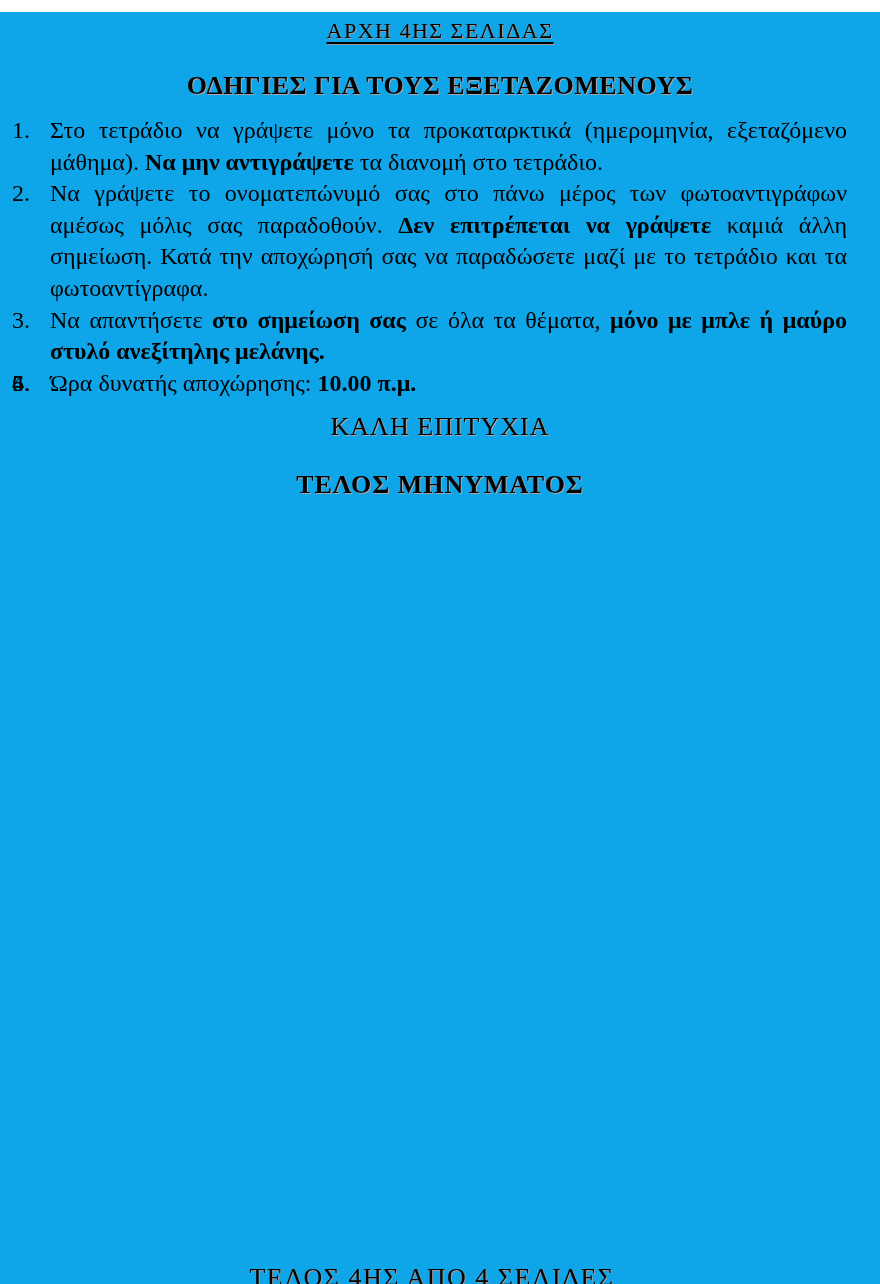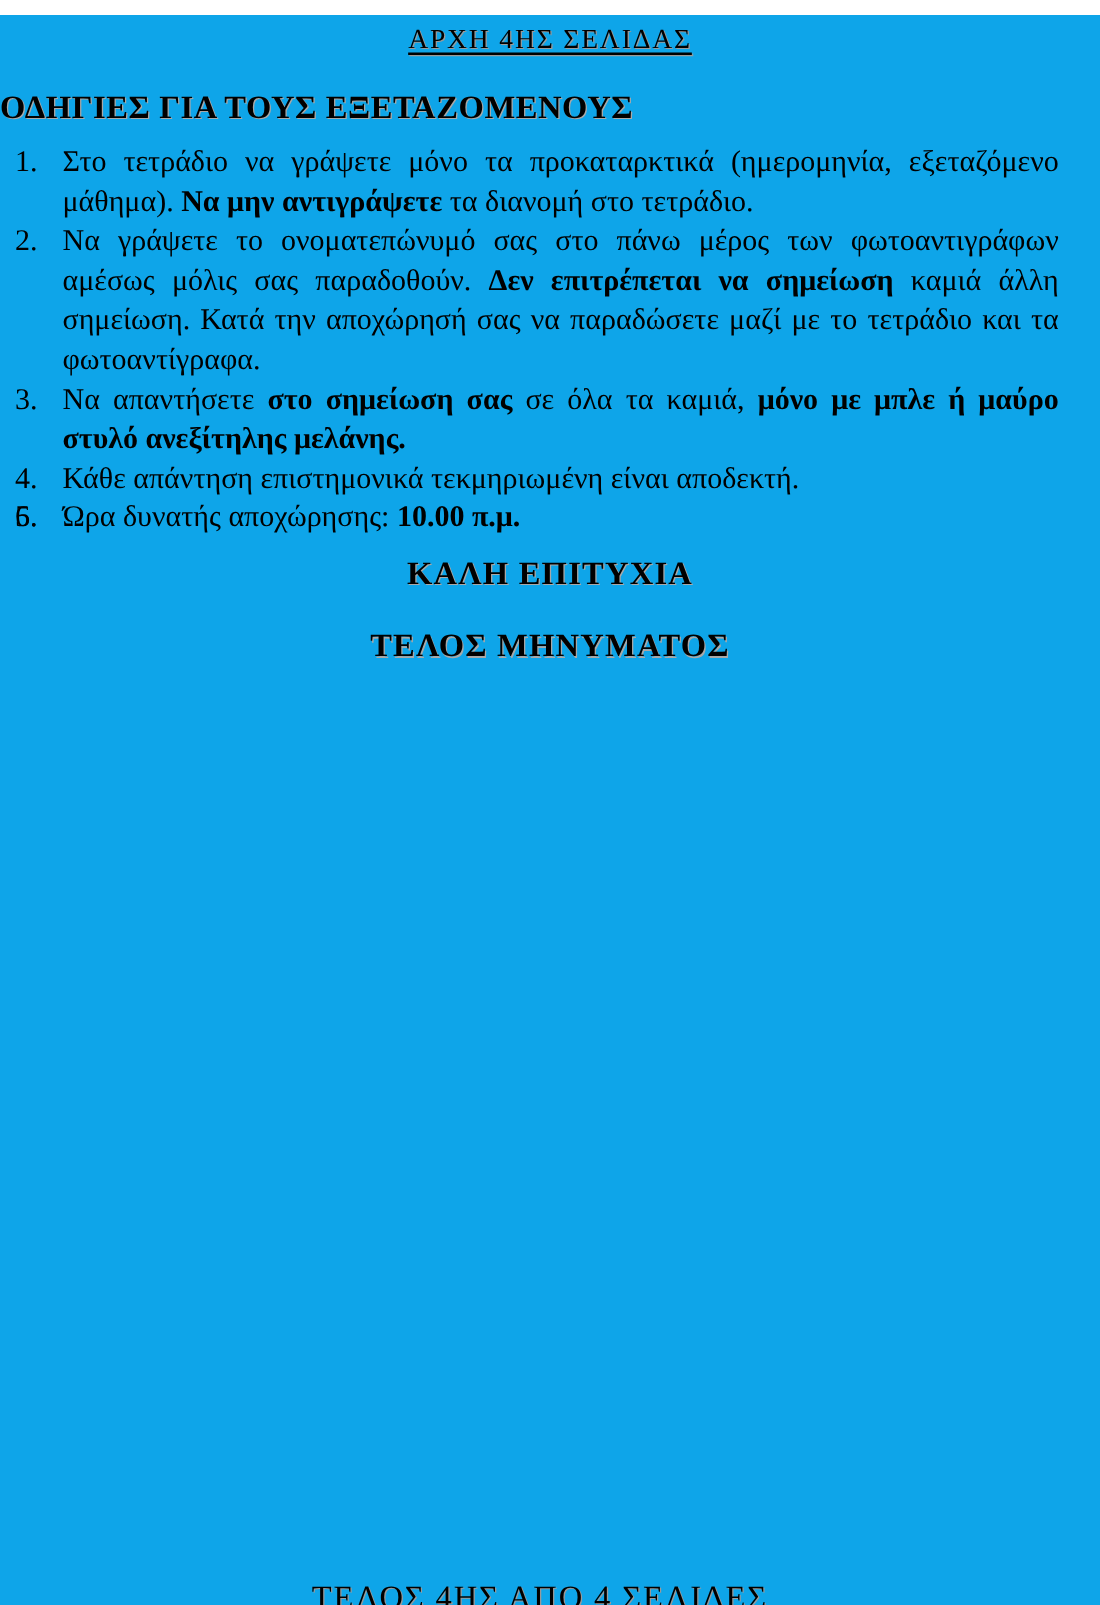--- a/index.html
+++ b/index.html
@@ -18,20 +18,21 @@
     text-align: center;
     font-size: 22px;
     line-height: 26px;
     letter-spacing: 1.5px;
     text-decoration: underline;
     text-underline-offset: 4px;
     text-shadow: 1px 1px 0 #9a9a9a;
   }
   .title {
     margin-top: 27px;
+    text-align: center;
     font-size: 26px;
     line-height: 30px;
     font-weight: bold;
     letter-spacing: 0.5px;
     text-shadow: 1px 1px 0 #a8a8a8;
   }
   ol.instructions {
     list-style: none;
     margin: 14px 33px 0 0;
     padding: 0;
@@ -46,21 +47,21 @@
   ol.instructions li .num {
     position: absolute;
     left: 12px;
     top: 0;
   }
   .closing {
     margin-top: 13px;
     text-align: center;
     font-size: 26px;
     line-height: 30px;
-    font-weight: bold;
+    font-weight: normal;
     letter-spacing: 1px;
     text-shadow: 1px 1px 0 #a8a8a8;
   }
   .end-message {
     margin-top: 28px;
     text-align: center;
     font-size: 26px;
     line-height: 30px;
     font-weight: bold;
     letter-spacing: 1px;
@@ -83,23 +84,23 @@
 </head>
 <body>
 
 <div class="page">
   <div class="header">ΑΡΧΗ 4ΗΣ ΣΕΛΙΔΑΣ</div>
 
   <div class="title">ΟΔΗΓΙΕΣ ΓΙΑ ΤΟΥΣ ΕΞΕΤΑΖΟΜΕΝΟΥΣ</div>
 
   <ol class="instructions">
       <li><span class="num">1.</span><span>Στο τετράδιο να γράψετε μόνο τα προκαταρκτικά (ημερομηνία, εξεταζόμενο μάθημα). </span><b>Να μην αντιγράψετε</b><span> τα διανομή στο τετράδιο.</span></li>
-      <li><span class="num">2.</span><span>Να γράψετε το ονοματεπώνυμό σας στο πάνω μέρος των φωτοαντιγράφων αμέσως μόλις σας παραδοθούν. </span><b>Δεν επιτρέπεται να σημείωση</b><span> καμιά άλλη σημείωση. Κατά την αποχώρησή σας να παραδώσετε μαζί με το τετράδιο και τα φωτοαντίγραφα.</span></li>
-      <li><span class="num">3.</span><span>Να απαντήσετε </span><b>στο σημείωση σας</b><span> σε όλα τα καμιά, </span><b>μόνο με μπλε ή μαύρο στυλό ανεξίτηλης μελάνης.</b></li>
-      <li><span class="num">4.</span><span>Κάθε απάντηση επιστημονικά τεκμηριωμένη είναι αποδεκτή.</span></li>
+      <li><span class="num">2.</span><span>Να γράψετε το ονοματεπώνυμό σας στο πάνω μέρος των φωτοαντιγράφων αμέσως μόλις σας παραδοθούν. </span><b>Δεν επιτρέπεται να γράψετε</b><span> καμιά άλλη σημείωση. Κατά την αποχώρησή σας να παραδώσετε μαζί με το τετράδιο και τα φωτοαντίγραφα.</span></li>
+      <li><span class="num">3.</span><span>Να απαντήσετε </span><b>στο σημείωση σας</b><span> σε όλα τα θέματα, </span><b>μόνο με μπλε ή μαύρο στυλό ανεξίτηλης μελάνης.</b></li>
+      <li><span class="num">4.</span></li>
       <li><span class="num">5.</span></li>
       <li><span class="num">6.</span><span>Ώρα δυνατής αποχώρησης: </span><b>10.00 π.μ.</b></li>
     </ol>
 
   <div class="closing">ΚΑΛΗ ΕΠΙΤΥΧΙΑ</div>
 
   <div class="end-message">ΤΕΛΟΣ ΜΗΝΥΜΑΤΟΣ</div>
 
   <div class="footer">ΤΕΛΟΣ 4ΗΣ ΑΠΟ 4 ΣΕΛΙΔΕΣ</div>
 </div>

